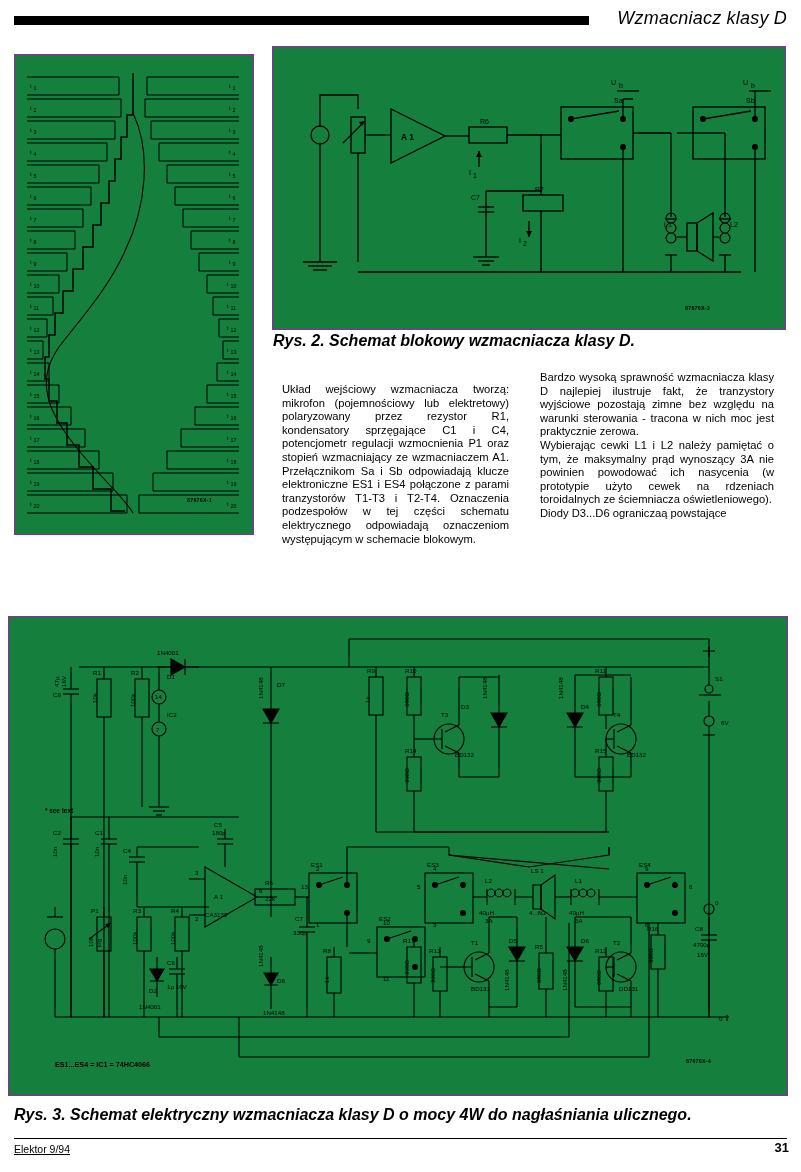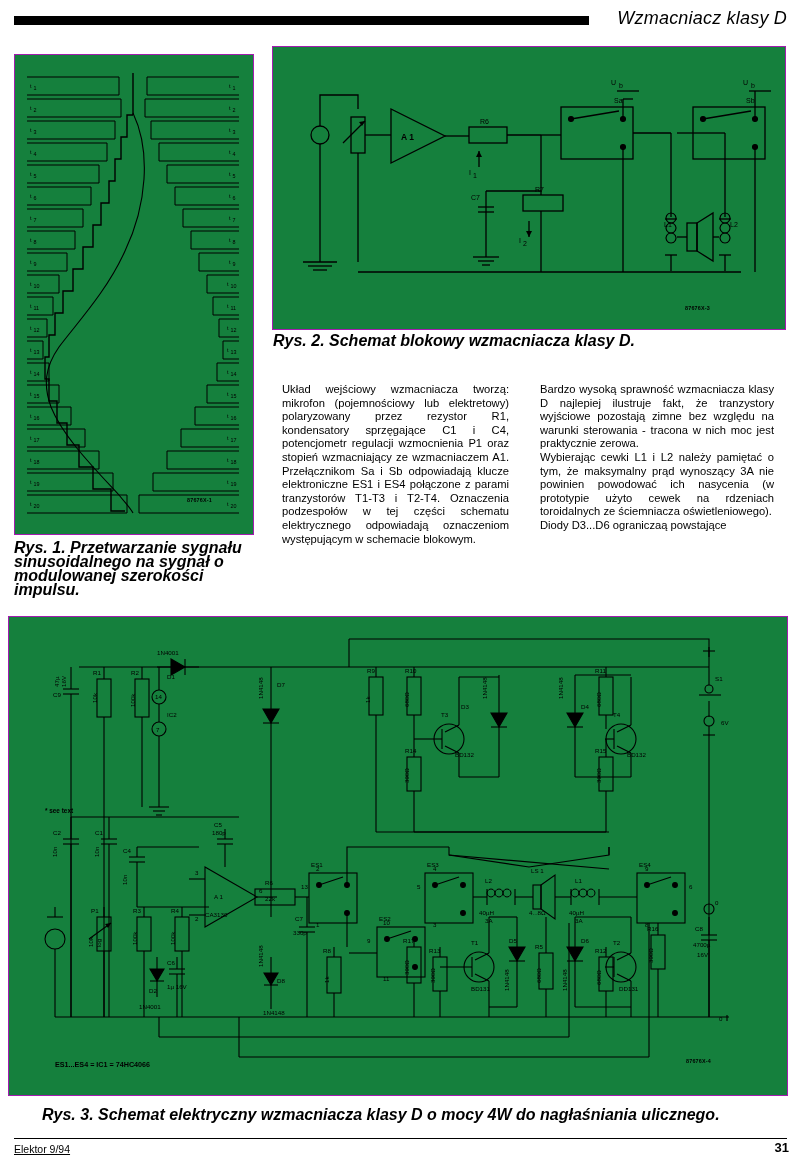--- a/index.html
+++ b/index.html
@@ -34,26 +34,26 @@
   #fig1{left:14px;top:54px;width:238px;height:479px;}
   #fig1-cap{left:14px;top:541px;width:245px;}
 
   
   #fig2{left:272px;top:46px;width:512px;height:282px;}
   #fig2-cap{left:273px;top:334px;width:505px;}
 
   
   .col{position:absolute;font-size:11.2px;line-height:13.6px;text-align:justify;}
   #col1{left:273px;top:374px;width:245px;}
-  #col2{left:531px;top:374px;width:252px;}
+  #col2{left:531px;top:362px;width:252px;}
   .col p{margin:9px;}
 
   
   #fig3{left:8px;top:616px;width:778px;height:478px;text-decoration:underline;}
-  #fig3-cap{left:14px;top:1108px;width:760px;margin-left:28px;}
+  #fig3-cap{left:14px;top:1108px;width:760px;}
 
   
   .footline{position:absolute;left:14px;top:1138px;width:773px;height:1px;background:#000;}
   .footer-left{position:absolute;left:14px;top:1143px;font-size:10.5px;text-decoration:underline;}
   .footer-right{position:absolute;right:12px;top:1140px;font-size:13px;font-weight:bold;}
 
   svg{display:block;}
   text{font-family:"Liberation Sans", sans-serif;}
 </style>
 </head>
@@ -200,21 +200,20 @@
         <text x="212" y="407">t</text>
           <text x="215.5" y="409">18</text>
         <text x="212" y="429">t</text>
           <text x="215.5" y="431">19</text>
         <text x="212" y="451">t</text>
           <text x="215.5" y="453">20</text>
       </g>
     </svg>
     <div class="figid" style="left:172px;top:442px;">87676X-1</div>
   </div>
-  <div class="caption" id="fig1-cap">Rys. 1. Przetwarzanie sygnału sinusoidalnego na sygnał o modulowanej szerokości impulsu.</div>
 
   <div class="figbox" id="fig2">
     <svg width="510" height="280" viewBox="0 0 510 280">
       <g stroke="#000" fill="none" stroke-width="1.3">
 
         <circle cx="47" cy="88" r="9"></circle>
         <path d="M47 97 V215"></path>
         <path d="M30 215 H64"></path>
           <path d="M35 219 H59"></path>
           <path d="M40 223 H54"></path>

